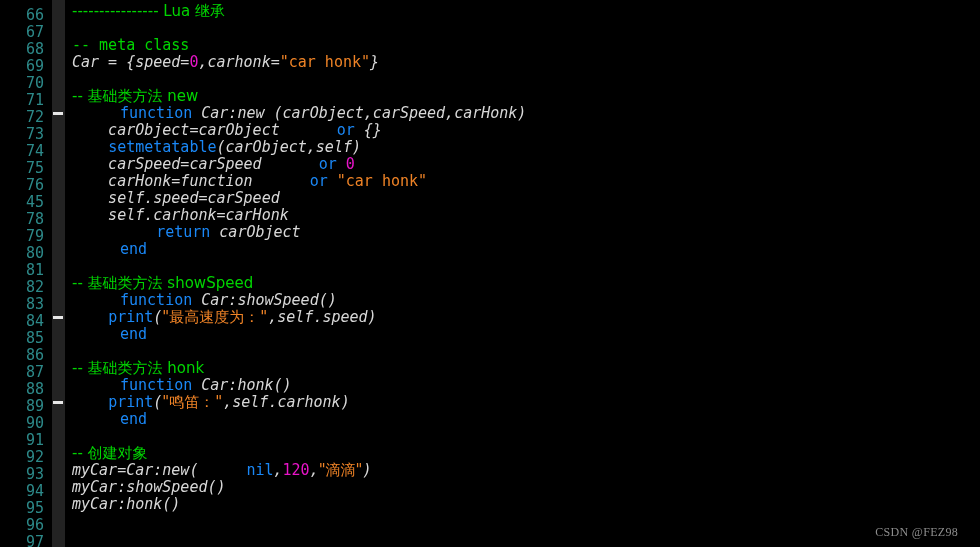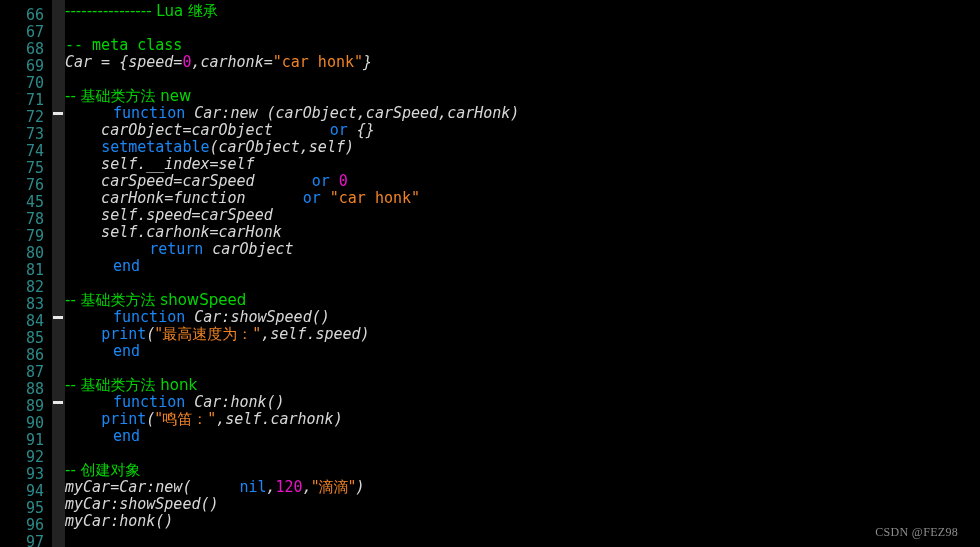--- a/index.html
+++ b/index.html
@@ -61,20 +61,21 @@
     width:10px;
     height:3px;
     background:#e8e8e8;
   }
 
   
   .codecol {
     flex:1 1 auto;
     background:#000000;
     padding-top:3px;
+    padding-left:7px;
     overflow:hidden;
   }
   .cline {
     height:17px;
     line-height:17px;
     white-space:pre;
     color:#d4d4d4;
     font-size:15px;
   }
   .cline span { white-space:pre; }
@@ -186,21 +187,20 @@
   <div class="codecol" id="codecol">
       <div class="cline"><span class="t-comment cjk">---------------- Lua 继承</span></div>
       <div class="cline"> </div>
       <div class="cline"><span class="t-comment">-- meta class</span></div>
       <div class="cline"><span class="t-plain">Car = {speed=</span><span class="t-number">0</span><span class="t-plain">,carhonk=</span><span class="t-string">"car honk"</span><span class="t-plain">}</span></div>
       <div class="cline"> </div>
       <div class="cline"><span class="t-comment cjk">-- 基础类方法 new</span></div>
       <div class="cline"><span class="t-keyword">function</span><span class="t-plain"> Car:new (carObject,carSpeed,carHonk)</span></div>
       <div class="cline"><span class="t-plain">    carObject=carObject </span><span class="t-keyword">or</span><span class="t-plain"> {}</span></div>
       <div class="cline"><span class="t-plain">    </span><span class="t-func">setmetatable</span><span class="t-plain">(carObject,self)</span></div>
-      <div class="cline"><span class="t-plain">    self.__index=self</span></div>
       <div class="cline"><span class="t-plain">    carSpeed=carSpeed </span><span class="t-keyword">or</span><span class="t-plain"> </span><span class="t-number">0</span></div>
       <div class="cline"><span class="t-plain">    carHonk=function </span><span class="t-keyword">or</span><span class="t-plain"> </span><span class="t-string">"car honk"</span></div>
       <div class="cline"><span class="t-plain">    self.speed=carSpeed</span></div>
       <div class="cline"><span class="t-plain">    self.carhonk=carHonk</span></div>
       <div class="cline"><span class="t-plain">    </span><span class="t-keyword">return</span><span class="t-plain"> carObject</span></div>
       <div class="cline"><span class="t-keyword">end</span></div>
       <div class="cline"> </div>
       <div class="cline"><span class="t-comment cjk">-- 基础类方法 showSpeed</span></div>
       <div class="cline"><span class="t-keyword">function</span><span class="t-plain"> Car:showSpeed()</span></div>
       <div class="cline"><span class="t-plain">    </span><span class="t-func">print</span><span class="t-plain">(</span><span class="t-string cjk">"最高速度为：</span><span class="t-string">"</span><span class="t-plain">,self.speed)</span></div>

